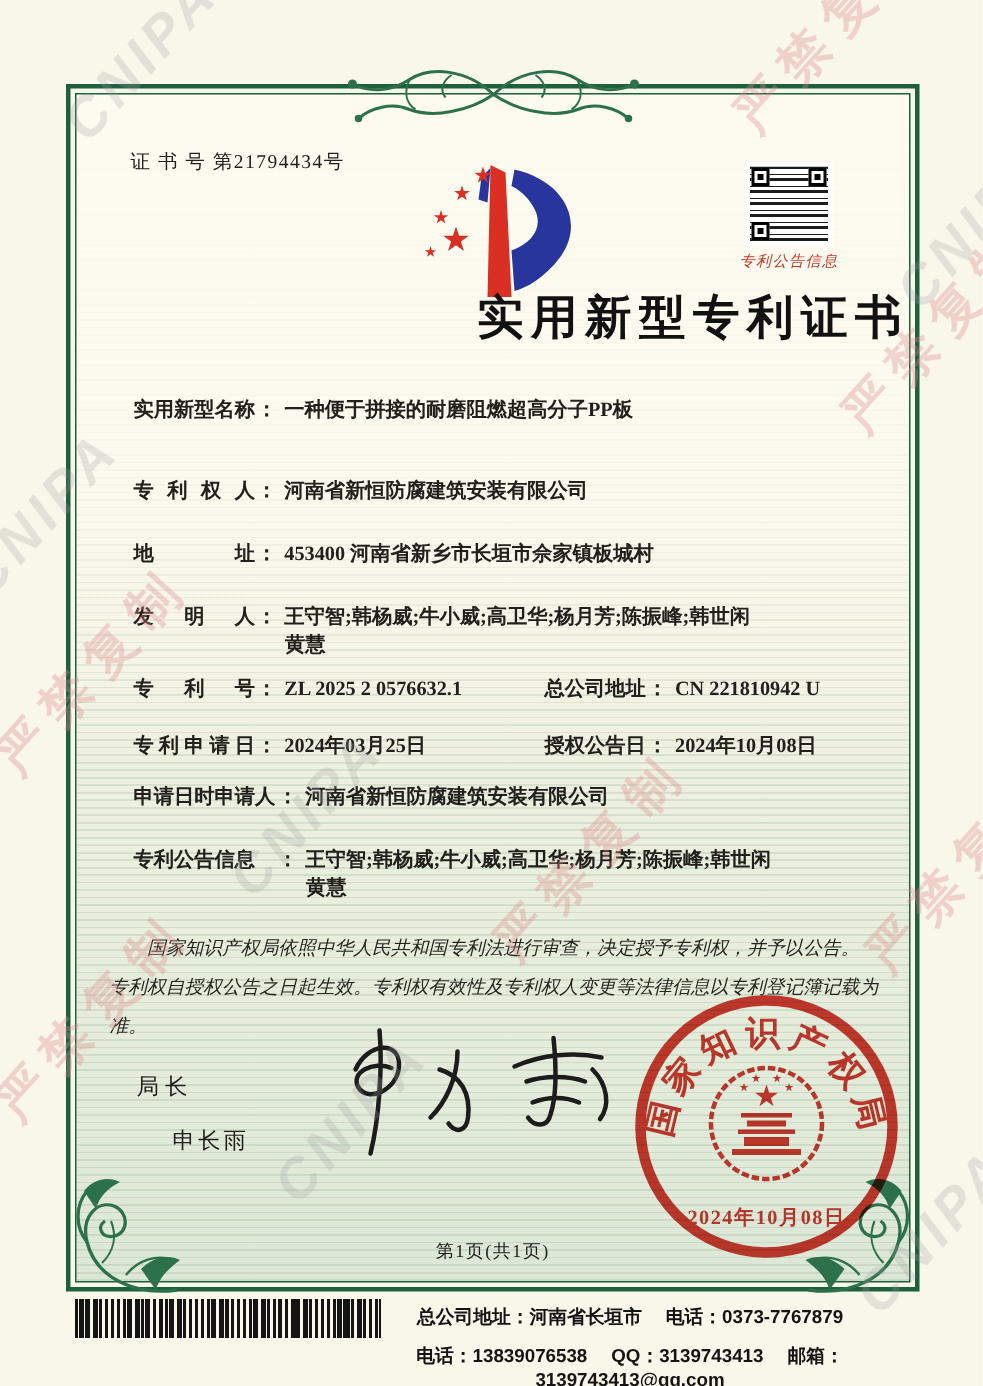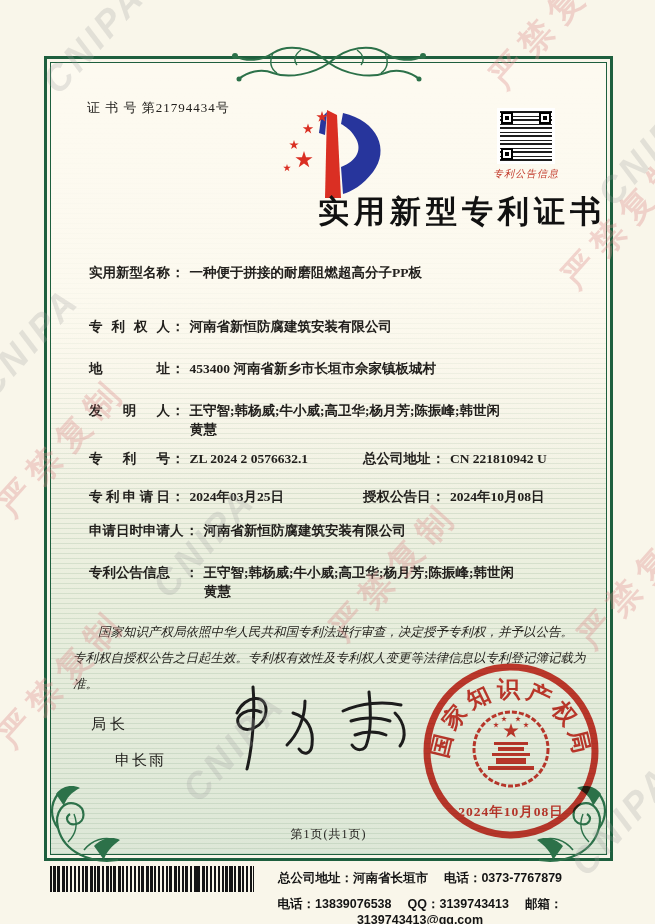--- a/index.html
+++ b/index.html
@@ -156,21 +156,21 @@
     <div class="row" style="top:296px">
       <span class="lbl">地址</span><span class="colon">：</span><span class="val">453400 河南省新乡市长垣市佘家镇板城村</span>
     </div>
 
     <div class="row" style="top:338px">
       <span class="lbl">发明人</span><span class="colon">：</span><span class="val">王守智;韩杨威;牛小威;高卫华;杨月芳;陈振峰;韩世闲</span>
       <span class="val2">黄慧</span>
     </div>
 
     <div class="row" style="top:386px">
-      <span class="lbl">专利号</span><span class="colon">：</span><span class="val">ZL 2024 2 0576632.1</span>
+      <span class="lbl">专利号</span><span class="colon">：</span><span class="val">ZL 2025 2 0576632.1</span>
       <span class="pair-right"><span class="plbl">总公司地址</span><span class="colon">：</span><span class="val">CN 221810942 U</span></span>
     </div>
 
     <div class="row" style="top:424px">
       <span class="lbl">专利申请日</span><span class="colon">：</span><span class="val">2024年03月25日</span>
       <span class="pair-right"><span class="plbl">授权公告日</span><span class="colon">：</span><span class="val">2024年10月08日</span></span>
     </div>
 
     <div class="row" style="top:458px">
       <span class="lbl-wide">申请日时申请人</span><span class="colon">：</span><span class="val">河南省新恒防腐建筑安装有限公司</span>

